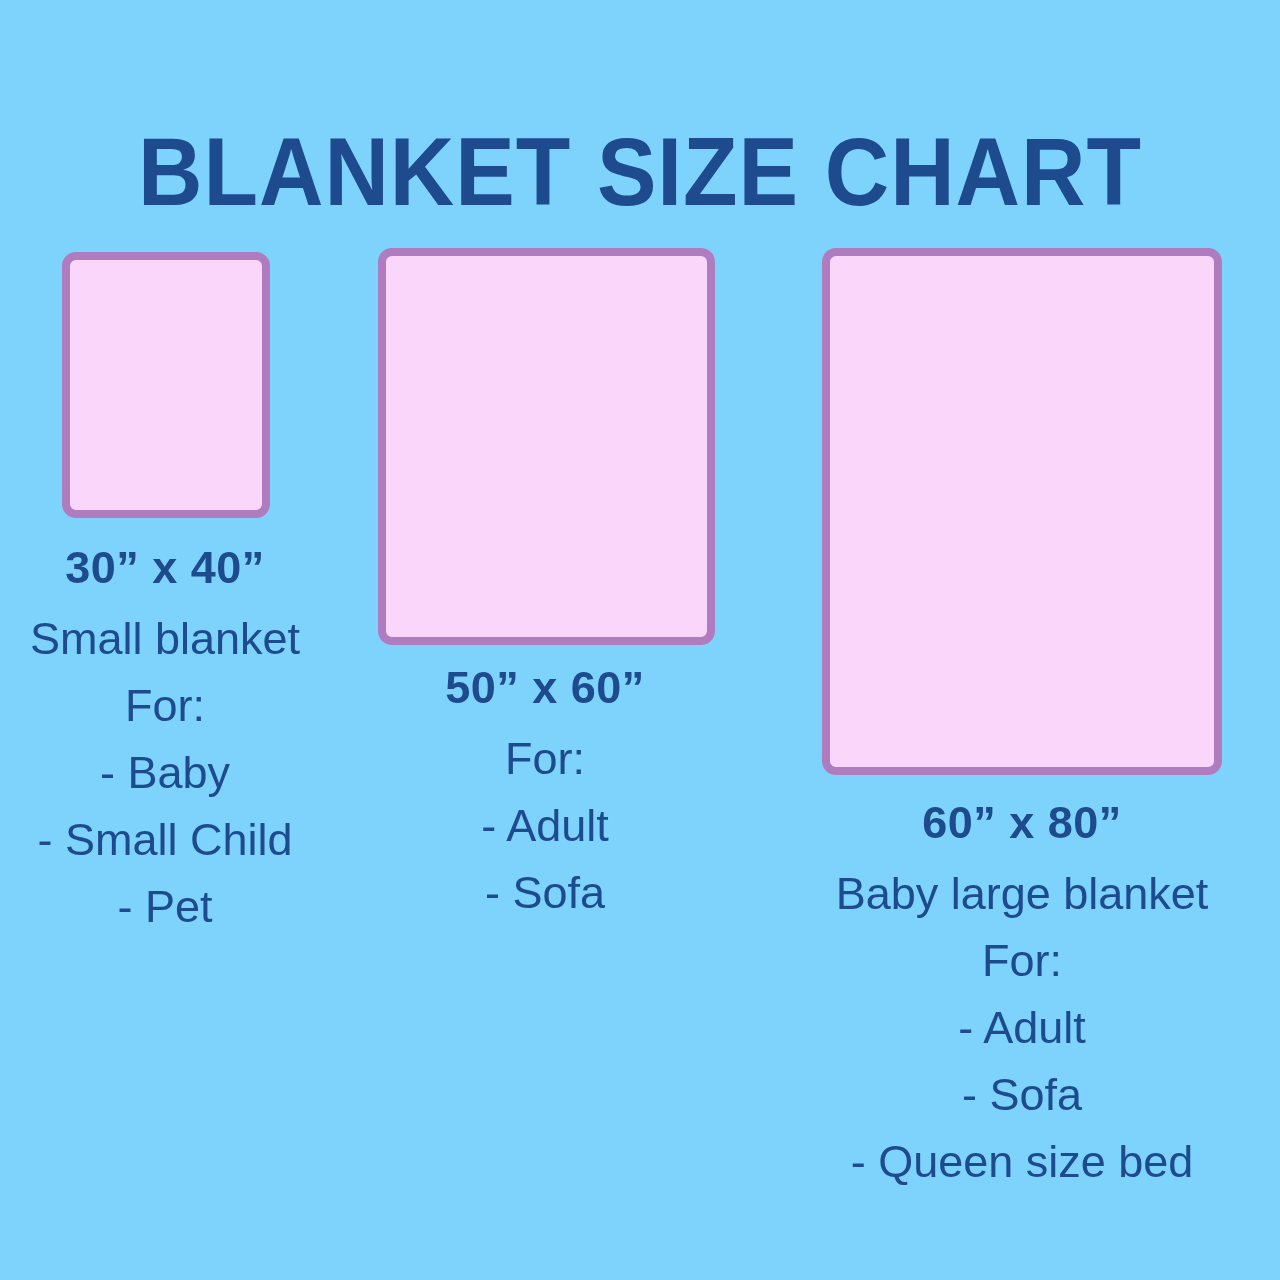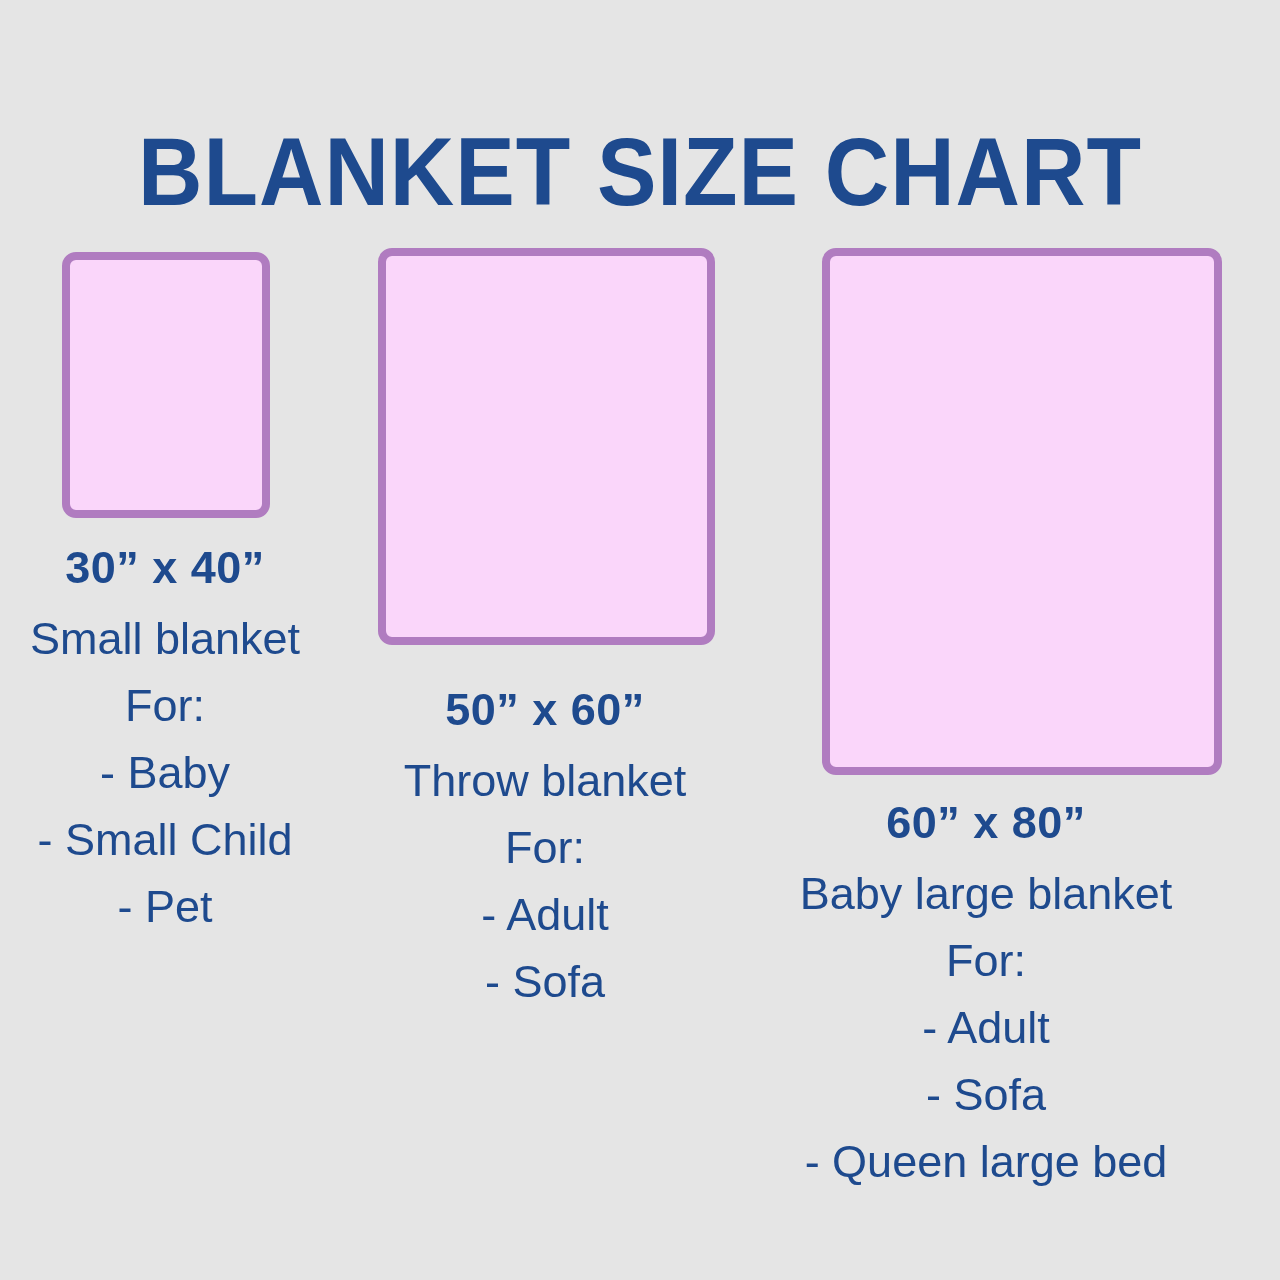--- a/index.html
+++ b/index.html
@@ -12,21 +12,21 @@
     background: #fefefe;
     font-family: "DejaVu Sans", sans-serif;
     overflow: hidden;
     position: relative;
   }
 
   #page {
     position: relative;
     width: 1280px;
     height: 1280px;
-    background: #e5e5e5;
+    background: #7dd3fc;
   }
 
   
   .chart-title {
     position: absolute;
     left: 0;
     top: 60px;
     width: 1280px;
     text-align: center;
     color: #1e4a8e;
@@ -84,22 +84,22 @@
     padding: 0;
   }
   .caption .uses li {
     font-weight: 400;
     font-size: 45px;
     white-space: nowrap;
     margin-bottom: 22px;
   }
 
   #caption-small  { left: -5px;  top: 545px; width: 340px; }
-  #caption-throw  { left: 375px; top: 665px; width: 340px; margin-top: 22px; }
-  #caption-xlarge { left: 764px; top: 800px; width: 444px; }
+  #caption-throw  { left: 375px; top: 665px; width: 340px; }
+  #caption-xlarge { left: 800px; top: 800px; width: 444px; }
 </style>
 </head>
 <body>
 
 <div id="page">
 
   <h1 class="chart-title">BLANKET SIZE CHART</h1>
 
   <div class="swatch" id="swatch-small"></div>
   <div class="swatch" id="swatch-throw"></div>
@@ -111,32 +111,31 @@
     <div class="for-label">For:</div>
     <ul class="uses">
       <li>- Baby</li>
       <li>- Small Child</li>
       <li>- Pet</li>
     </ul>
   </div>
 
   <div class="caption" id="caption-throw">
     <div class="dim">50” x 60”</div>
-    <div class="name">Throw blanket</div>
     <div class="for-label">For:</div>
     <ul class="uses">
       <li>- Adult</li>
       <li>- Sofa</li>
     </ul>
   </div>
 
   <div class="caption" id="caption-xlarge">
     <div class="dim">60” x 80”</div>
     <div class="name">Baby large blanket</div>
     <div class="for-label">For:</div>
     <ul class="uses">
       <li>- Adult</li>
       <li>- Sofa</li>
-      <li>- Queen large bed</li>
+      <li>- Queen size bed</li>
     </ul>
   </div>
 
 </div>
 
 </body></html>

